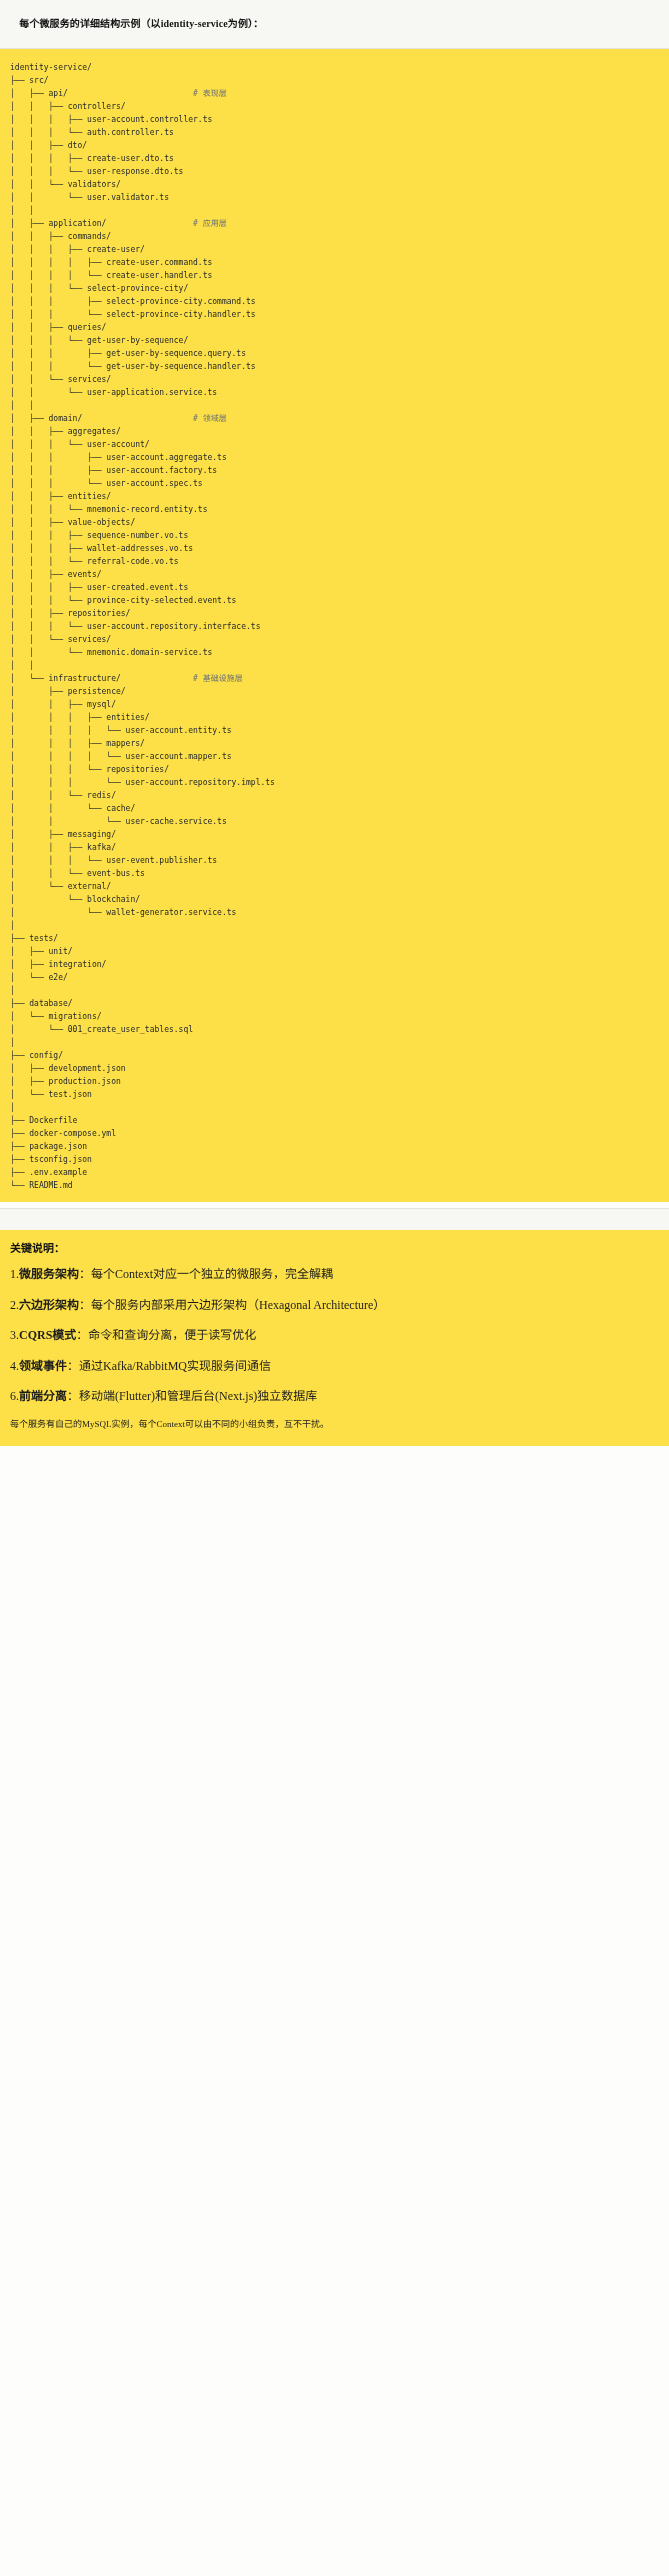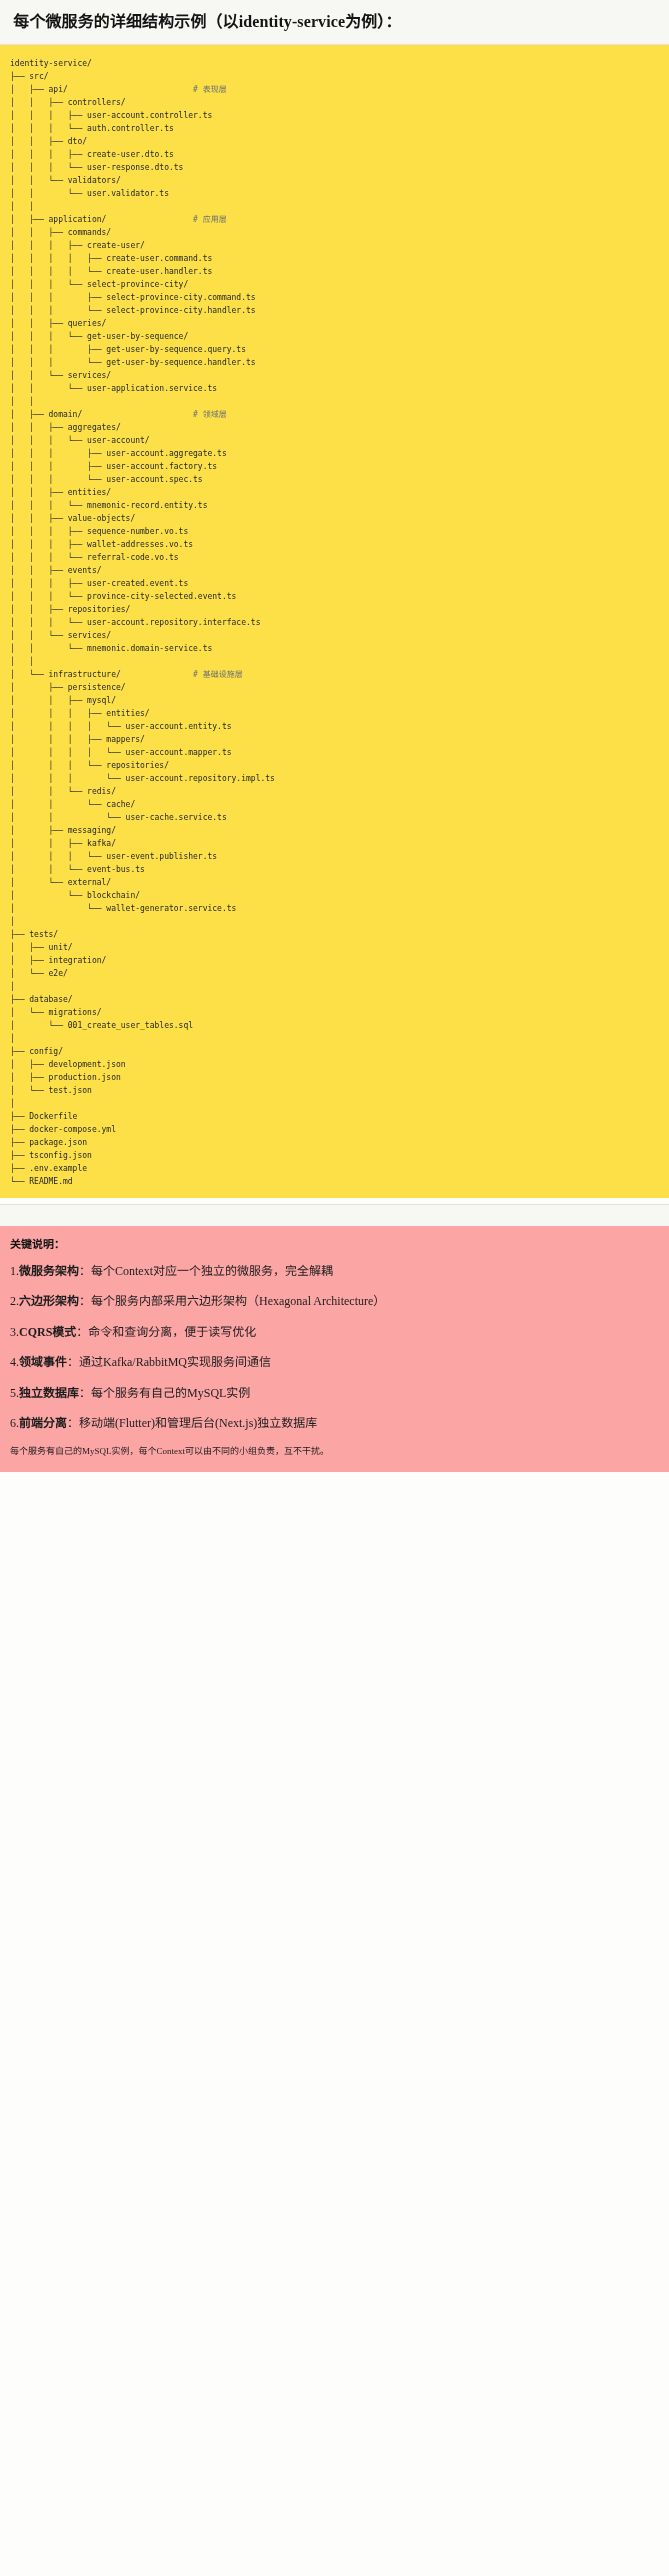--- a/index.html
+++ b/index.html
@@ -24,25 +24,25 @@
   
   .header-band {
     background: #f7f7f4;
     border-bottom: 0.6px solid #e3e3de;
     padding: 8.8px 11.3px 10px 11.3px;
     box-sizing: border-box;
   }
   .doc-title {
     font-family: "Liberation Serif", "DejaVu Serif", serif;
     font-weight: bold;
-    font-size: 16px;
+    font-size: 10px;
     line-height: 1.35;
     color: #141414;
     letter-spacing: 0.1px;
-    margin: 2px;
+    margin: 8px;
   }
 
   
   .tree-block {
     background: #fde047;
     padding: 11.3px 10px 10px 10px;
     box-sizing: border-box;
   }
   pre.tree {
     margin: 0;
@@ -67,21 +67,21 @@
   }
   .spacer-band {
     background: #f7f7f4;
     height: 21px;
   }
 
   
   .notes {
     padding: 11.3px 10px 13.8px 10px;
     box-sizing: border-box;
-    background: #fca5a5;
+    background: #fde047;
   }
   .notes-title {
     font-family: "Liberation Serif", "DejaVu Serif", serif;
     font-weight: bold;
     font-size: 11px;
     color: #141414;
     margin: 0 0 10px 0;
     line-height: 1.3;
   }
   ol.note-list {
@@ -212,20 +212,19 @@
   <hr class="rule">
   <div class="spacer-band"></div>
 
   <div class="notes">
     <h2 class="notes-title">关键说明：</h2>
     <ol class="note-list">
         <li><span class="note-num">1.</span><span class="note-term">微服务架构</span><span>：</span><span>每个Context对应一个独立的微服务，完全解耦</span></li>
         <li><span class="note-num">2.</span><span class="note-term">六边形架构</span><span>：</span><span>每个服务内部采用六边形架构（Hexagonal Architecture）</span></li>
         <li><span class="note-num">3.</span><span class="note-term">CQRS模式</span><span>：</span><span>命令和查询分离，便于读写优化</span></li>
         <li><span class="note-num">4.</span><span class="note-term">领域事件</span><span>：</span><span>通过Kafka/RabbitMQ实现服务间通信</span></li>
-        <li><span class="note-num">5.</span><span class="note-term">独立数据库</span><span>：</span><span>每个服务有自己的MySQL实例</span></li>
         <li><span class="note-num">6.</span><span class="note-term">前端分离</span><span>：</span><span>移动端(Flutter)和管理后台(Next.js)独立数据库</span></li>
       </ol>
     <p class="closing">每个服务有自己的MySQL实例，每个Context可以由不同的小组负责，互不干扰。</p>
   </div>
 
 </div>
 
 
 </body></html>

